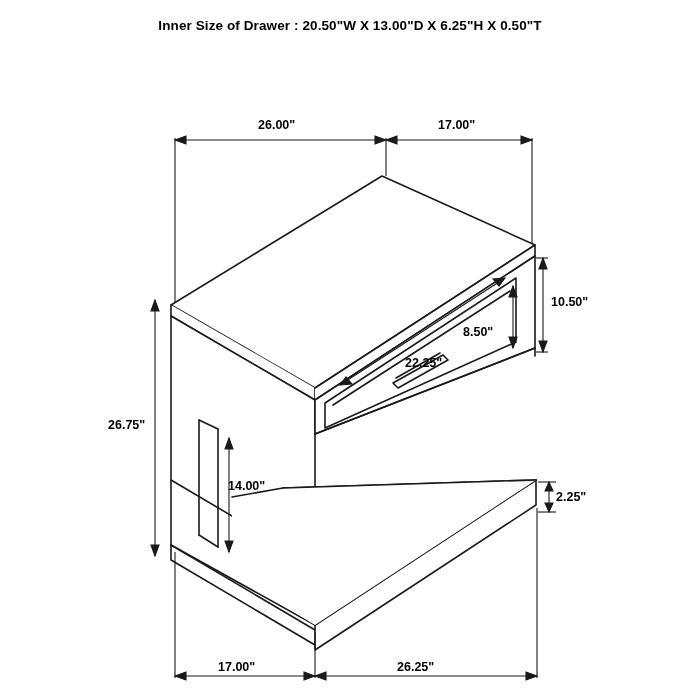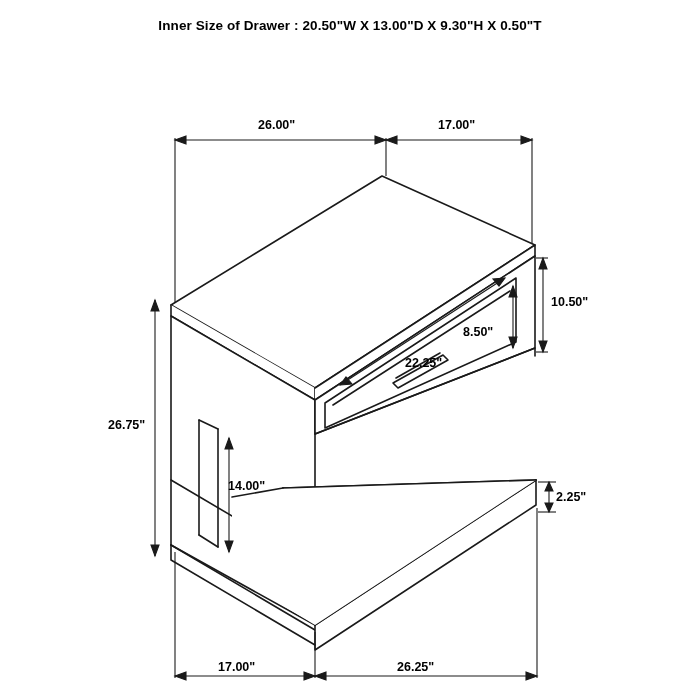--- a/index.html
+++ b/index.html
@@ -26,21 +26,21 @@
     font-size:12.5px;
     font-weight:bold;
     white-space:nowrap;
   }
 </style>
 </head>
 <body>
 
 <div id="diagram-root">
 
-  <div class="title">Inner Size of Drawer : 20.50"W X 13.00"D X 9.30"H X 0.50"T</div>
+  <div class="title">Inner Size of Drawer : 20.50"W X 13.00"D X 6.25"H X 0.50"T</div>
 
   <svg viewBox="0 0 700 700" xmlns="http://www.w3.org/2000/svg">
     <g fill="none" stroke="#1a1a1a" stroke-width="1.6" stroke-linejoin="round" stroke-linecap="round">
 
       <g>
         <path d="M171,305 L382,176 L535,245 L315,388 Z" fill="#ffffff"></path>
 
         <path d="M171,305 L171,316 L315,400 L315,388" fill="#ffffff"></path>
         <path d="M315,388 L535,245 L535,256 L315,400" fill="#ffffff"></path>
       </g>

